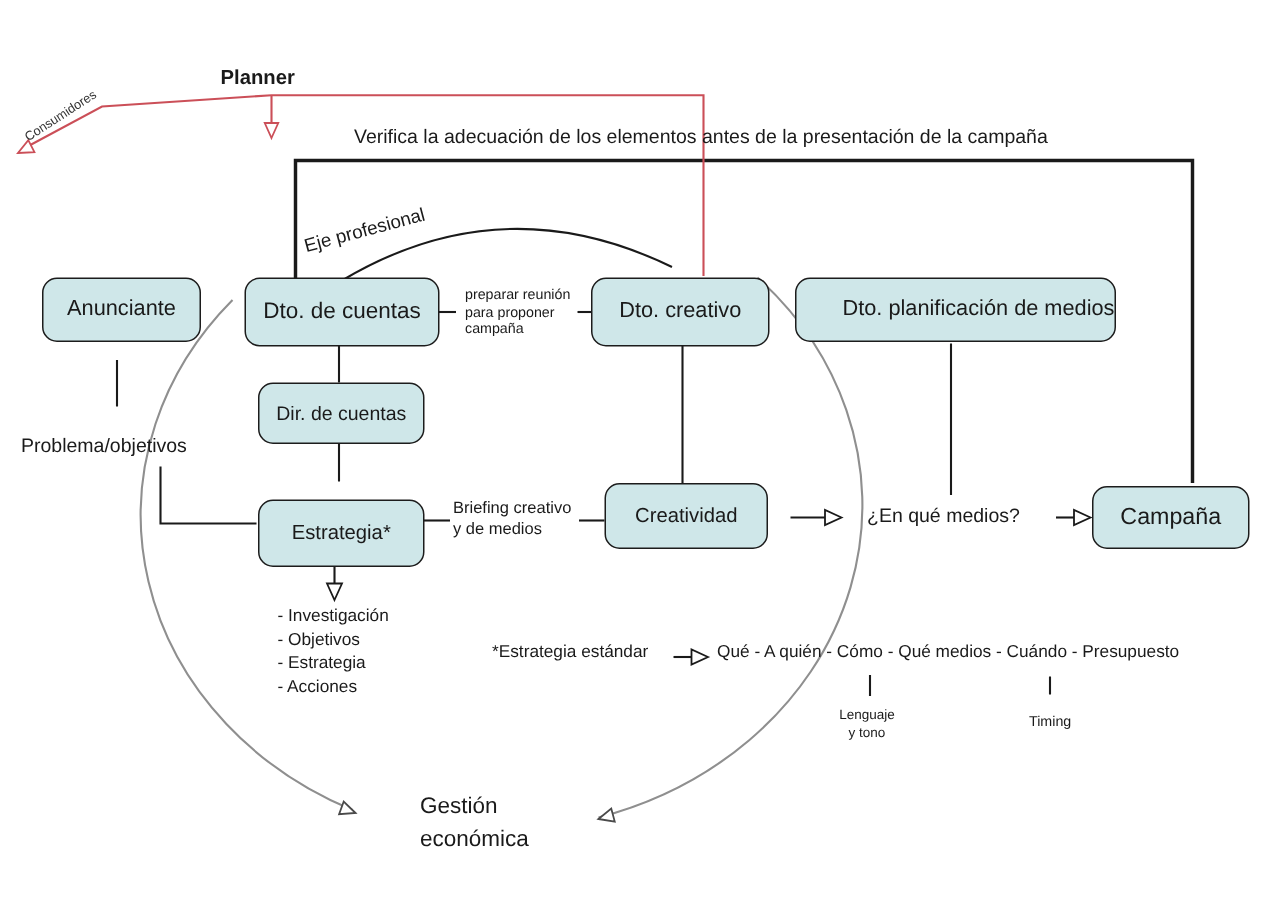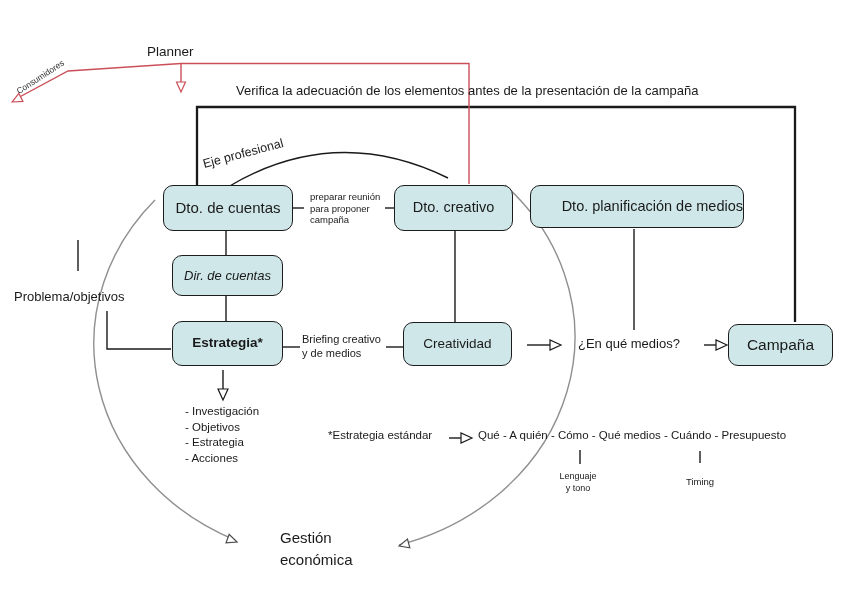--- a/index.html
+++ b/index.html
@@ -67,43 +67,46 @@
     <path class="k" d="M223,370 L223,391"></path>
     <path class="ah" d="M0 0 L-11 -5 L-11 5 Z" transform="translate(223,400) rotate(90)"></path>
     <path class="k" d="M527,345 L551,345"></path>
     <path class="ah" d="M0 0 L-11 -5 L-11 5 Z" transform="translate(561,345)"></path>
     <path class="k" d="M704,345 L718,345"></path>
     <path class="ah" d="M0 0 L-11 -5 L-11 5 Z" transform="translate(727,345)"></path>
     <path class="k" d="M449,438 L463,438"></path>
     <path class="ah" d="M0 0 L-11 -5 L-11 5 Z" transform="translate(472,438)"></path>
   </svg>
 
+  <div class="box" style="left:28px;top:185px;width:104px;height:41px;font-size:14.5px;">
+      <span>Anunciante</span>
+    </div>
   <div class="box" style="left:394px;top:185px;width:117px;height:44px;font-size:14.5px;">
       <span>Dto. creativo</span>
     </div>
   <div class="box" style="left:163px;top:185px;width:128px;height:44px;font-size:15px;">
       <span>Dto. de cuentas</span>
     </div>
   <div class="box" style="left:530px;top:185px;width:212px;height:41px;font-size:14.5px;justify-content:flex-end;">
       <span>Dto. planificación de medios</span>
     </div>
-  <div class="box" style="left:172px;top:255px;width:109px;height:39px;font-size:13px;font-style:italic;">
+  <div class="box" style="left:172px;top:255px;width:109px;height:39px;font-size:13px;">
       <span>Dir. de cuentas</span>
     </div>
-  <div class="box" style="left:172px;top:321px;width:109px;height:43px;font-size:13.5px;font-weight:bold;">
+  <div class="box" style="left:172px;top:333px;width:109px;height:43px;font-size:13.5px;">
       <span>Estrategia*</span>
     </div>
   <div class="box" style="left:403px;top:322px;width:107px;height:42px;font-size:13.5px;text-align:center;">
       <span>Creatividad</span>
     </div>
   <div class="box" style="left:728px;top:324px;width:103px;height:40px;font-size:15.5px;">
       <span>Campaña</span>
     </div>
 
-  <div class="lbl" style="left:147px;top:44px;font-size:13.5px;">Planner</div>
+  <div class="lbl" style="left:147px;top:44px;font-size:13.5px;font-weight:bold;">Planner</div>
   <div class="lbl" style="left:20px;top:86px;font-size:8.5px;color:#333;transform:rotate(-33deg);transform-origin:0 100%;">Consumidores</div>
   <div class="lbl" style="left:236px;top:83px;font-size:13px;">Verifica la adecuación de los elementos antes de la presentación de la campaña</div>
   <div class="lbl" style="left:205px;top:157px;font-size:12.5px;transform:rotate(-15deg);transform-origin:0 100%;">Eje profesional</div>
   <div class="lbl" style="left:310px;top:191px;font-size:9.5px;line-height:11.5px;">preparar reunión
 para proponer
 campaña</div>
   <div class="lbl" style="left:14px;top:289px;font-size:13px;">Problema/objetivos</div>
   <div class="lbl" style="left:302px;top:332px;font-size:11px;line-height:14px;">Briefing creativo
 y de medios</div>
   <div class="lbl" style="left:578px;top:336px;font-size:13px;">¿En qué medios?</div>

